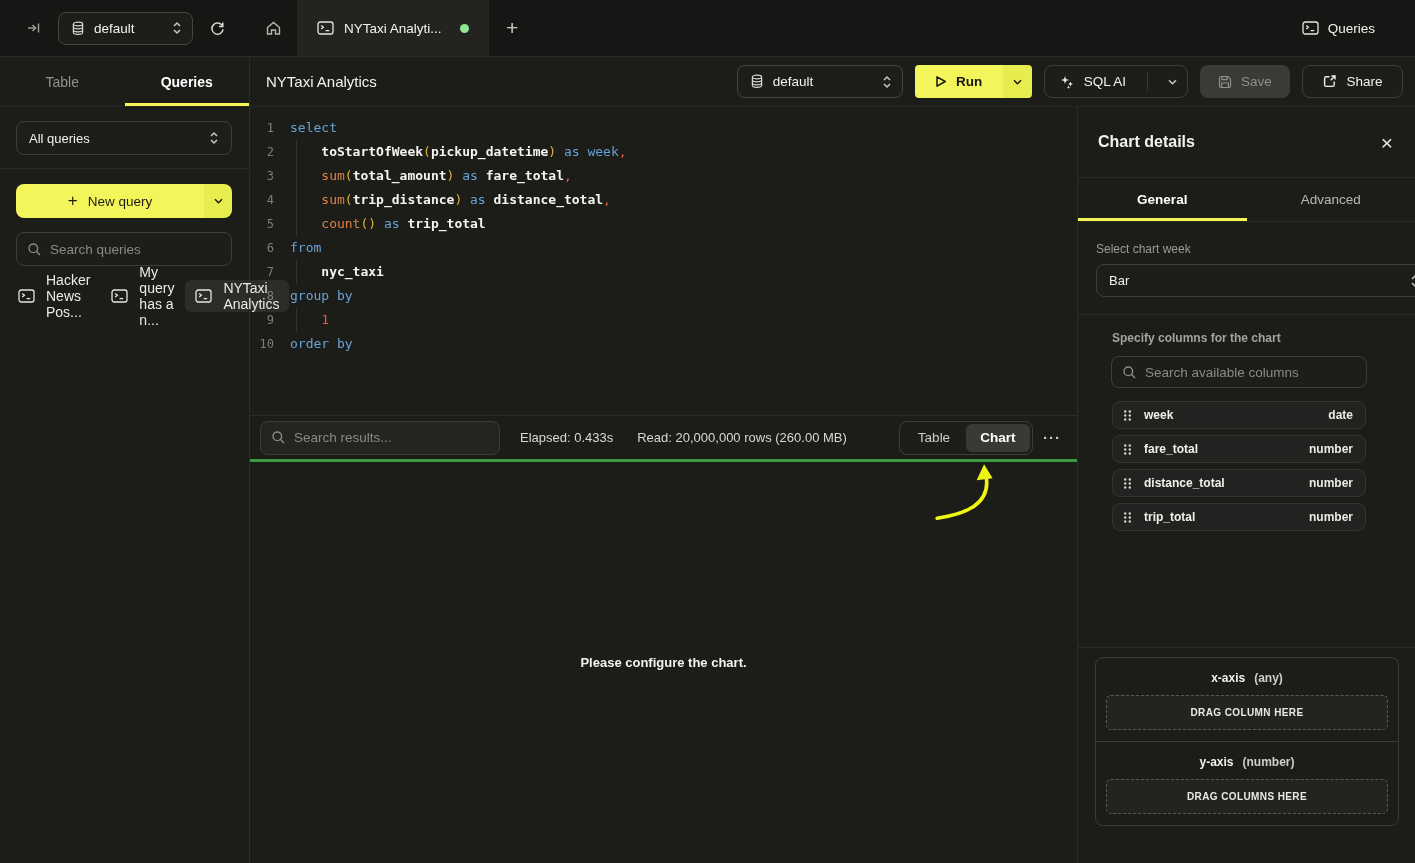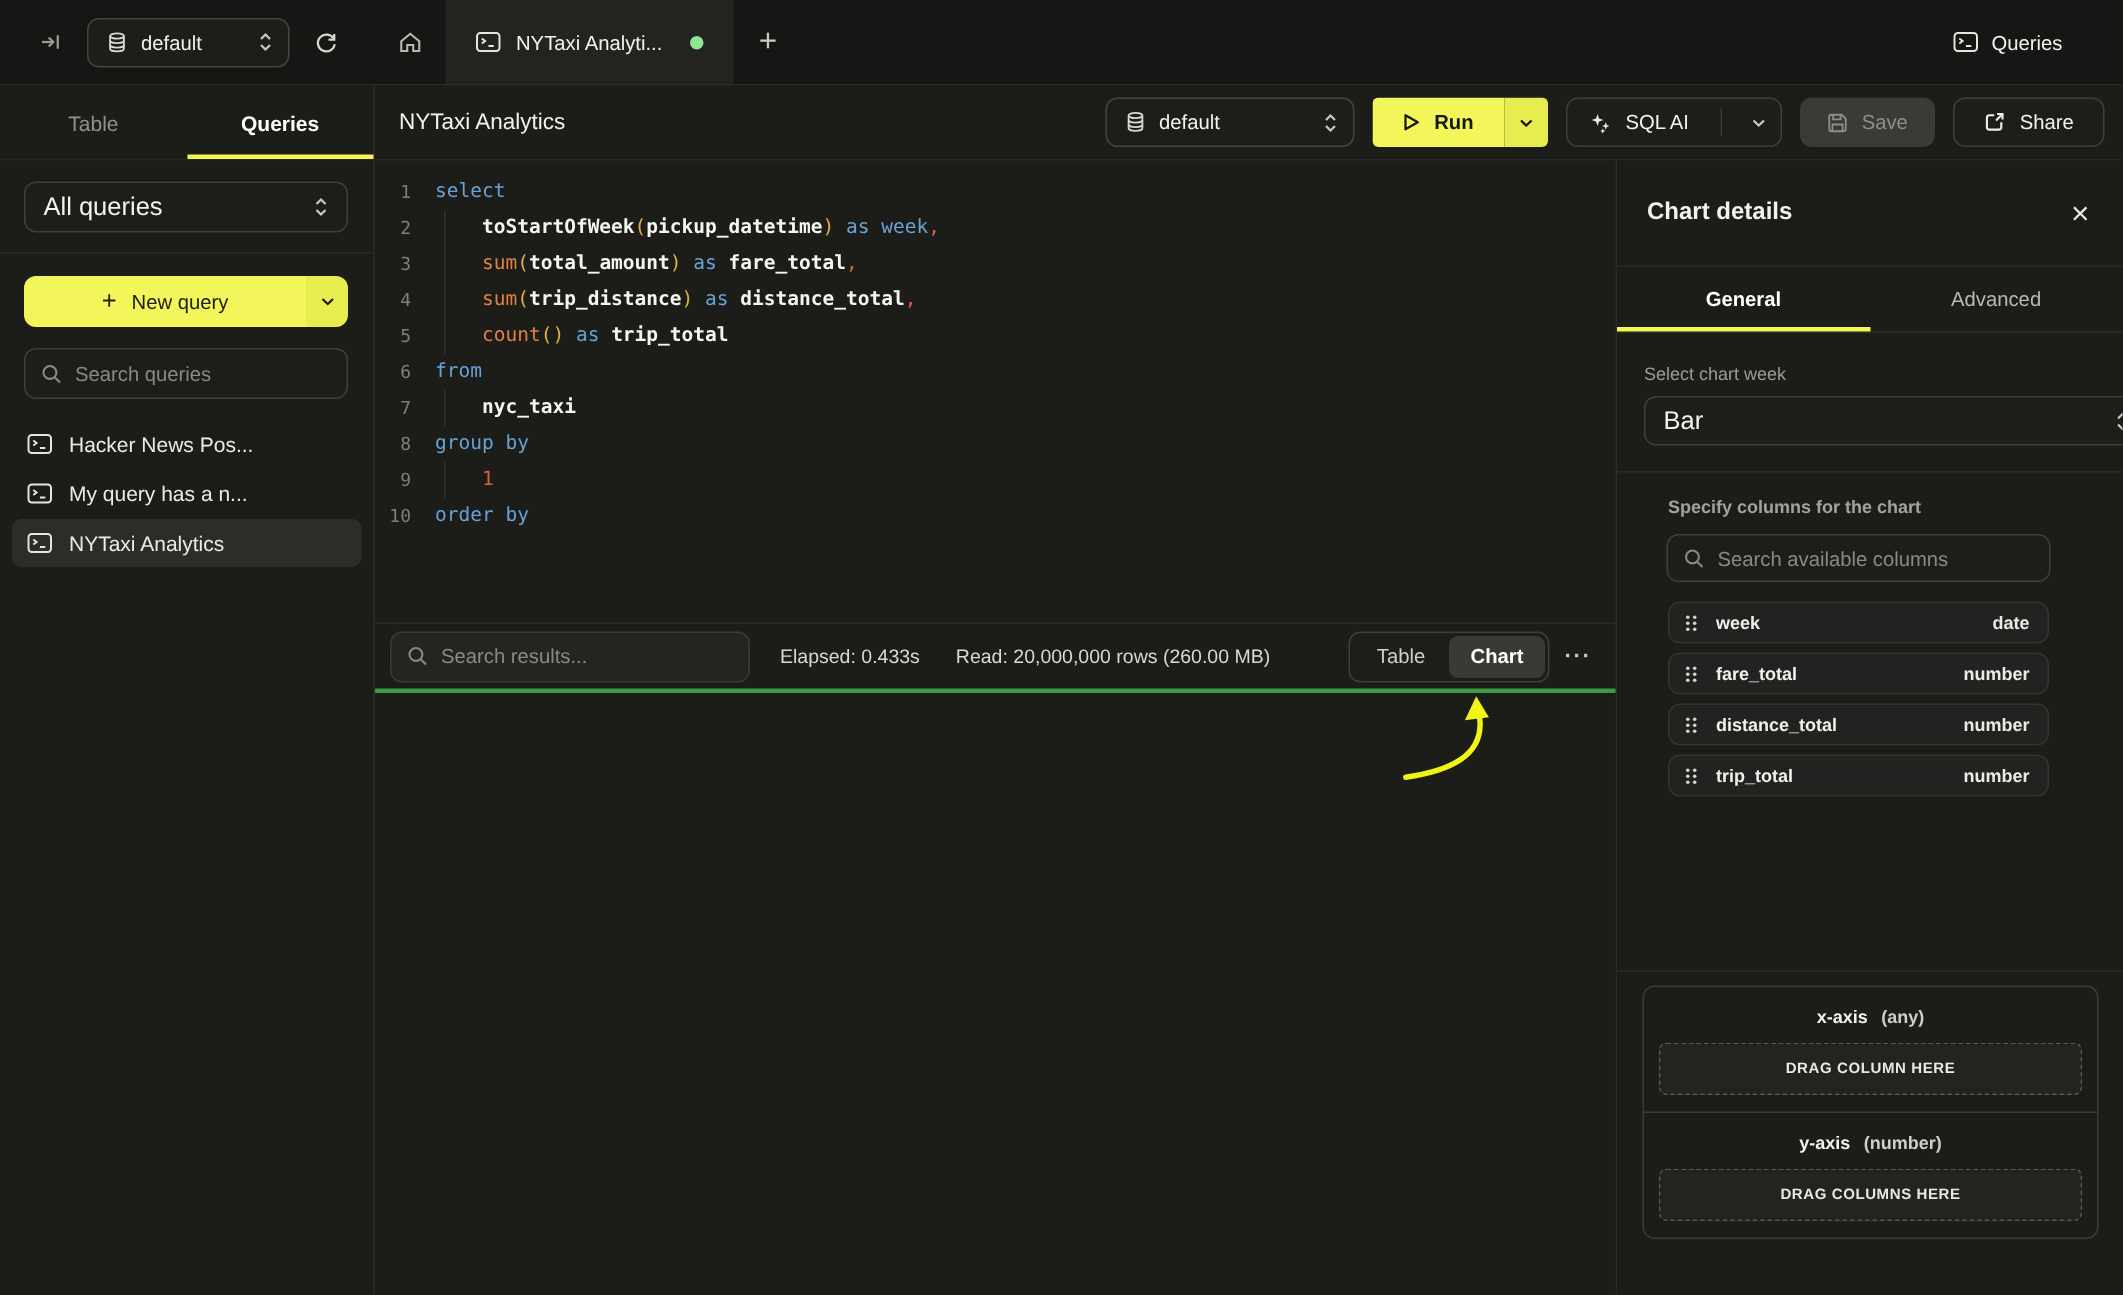--- a/index.html
+++ b/index.html
@@ -40,35 +40,35 @@
   .sidebar { width:250px; flex:0 0 250px; background:#1c1c19; border-right:1px solid #2b2b27;
              display:flex; flex-direction:column; }
   .side-tabs { height:50px; flex:0 0 50px; display:flex; border-bottom:1px solid #26261f; }
   .side-tab { flex:1; display:flex; align-items:center; justify-content:center; position:relative;
               background:none; border:none; color:#91918b; font-size:14px; cursor:pointer; }
   .side-tab.active { color:#ffffff; font-weight:600; }
   .side-tab.active::after { content:""; position:absolute; left:0; right:0; bottom:0; height:3px; background:#f3f655; }
   .side-filter { padding:14px 17px 13px 16px; }
   .select-box { height:34px; width:100%; display:flex; align-items:center; gap:9px; padding:0 12px;
                 border:1px solid #3f3f3a; border-radius:8px; background:#1d1d1a; color:#f2f2ee;
-                font-size:17px; cursor:pointer; }
+                font-size:13px; cursor:pointer; }
   .select-box .lbl { flex:1; text-align:left; }
   .hr { height:1px; background:#2b2b27; }
   .new-query { margin:15px 17px 0 16px; height:34px; display:flex; border-radius:8px; overflow:hidden; cursor:pointer; }
   .new-query-main { flex:1; display:flex; align-items:center; justify-content:center; gap:10px;
                     background:#f3f65a; border:none; color:#1d1d14; font-size:13.5px; font-weight:500; cursor:pointer; }
   .new-query-caret { width:28px; background:#e7ed4e; border:none; display:flex; align-items:center;
                      justify-content:center; color:#1d1d14; cursor:pointer; }
   .search-box { display:flex; align-items:center; gap:8px; border:1px solid #3f3f3a; border-radius:8px;
                 background:#1d1d1a; padding:0 10px; }
   .search-box input { background:none; border:none; outline:none; color:#f2f2ee; font-size:13.5px;
                       width:100%; font-family:"Liberation Sans",sans-serif; }
   .search-box input::placeholder { color:#8a8a84; }
   .side-search { margin:14px 17px 0 16px; height:34px; }
-  .query-list { list-style:none; margin-top:14px; padding:0 8px; display:flex; flex-direction:column; gap:1px; }
+  .query-list { list-style:none; margin-top:14px; padding:0 8px; display:flex; flex-direction:row; gap:1px; }
   .query-item { height:32px; display:flex; align-items:center; gap:11px; padding:0 10px;
                 border-radius:6px; color:#eaeae6; font-size:14px; cursor:pointer; }
   .query-item.active { background:#2c2c28; }
 
   
   .main { flex:1; display:flex; flex-direction:column; min-width:0; }
   .main-header { height:50px; flex:0 0 50px; display:flex; align-items:center; gap:12px;
                  padding:0 12px 0 16px; border-bottom:1px solid #262622; }
   .main-title { font-size:15px; color:#f2f2ee; font-weight:400; margin-right:auto; }
   .hdr-db { width:166px; height:33px; }
@@ -423,20 +423,21 @@
               <button class="seg-btn active">Chart</button>
             </div>
             <button class="more-btn">
               <span>···</span>
             </button>
           </div>
 
           <div class="green-line"></div>
 
           <div class="chart-area">
+            <div class="chart-msg">Please configure the chart.</div>
             <svg class="arrow-svg" viewBox="0 0 828 401">
               <path d="M 688 56 C 716 52 742 42 737 14" fill="none" stroke="#f0f513" stroke-width="3.6" stroke-linecap="round"></path>
               <polygon points="735,2 727.5,18 743.5,16" fill="#f0f513"></polygon>
             </svg>
           </div>
         </div>
 
         <aside class="panel">
           <div class="panel-header">
             <span class="panel-title">Chart details</span>

